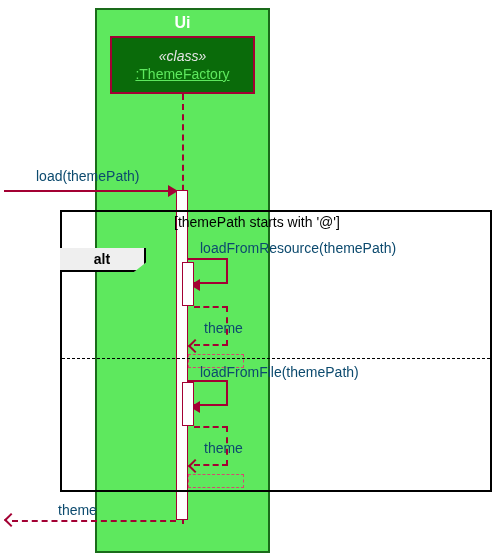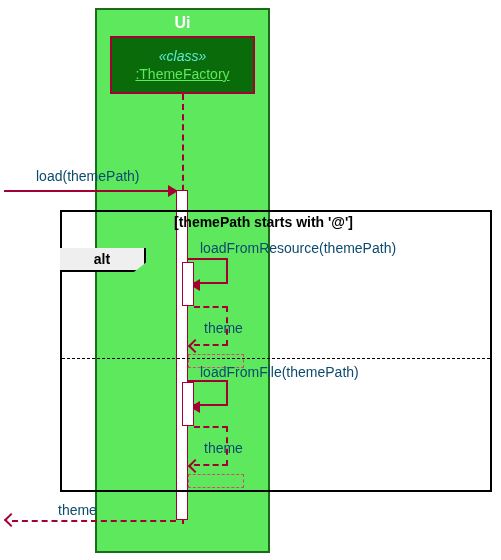--- a/index.html
+++ b/index.html
@@ -44,21 +44,21 @@
     height: 58px;
     background: #0a6b0a;
     border: 2px solid #a30033;
     display: flex;
     flex-direction: column;
     align-items: center;
     justify-content: center;
     color: #5ee85e;
     line-height: 1.3;
   }
-  .class-stereo { font-style: italic; font-size: 14px; color:#5eead4; }
+  .class-stereo { font-style: italic; font-size: 14px; color:#e5e5e5; }
   .class-name { font-size: 14px; text-decoration: underline; text-align: center; }
   
   .lifeline {
     position: absolute;
     left: 182px;
     top: 94px;
     width: 0;
     height: 430px;
     border-left: 2px dashed #a30033;
   }
@@ -104,21 +104,21 @@
     align-items: center;
     justify-content: center;
     font-weight: bold;
     clip-path: polygon(0 0, 100% 0, 100% 60%, 86% 100%, 0 100%);
     margin-top: 38px;
   }
   .fragment-guard {
     position: absolute;
     left: 174px;
     top: 214px;
-    font-weight: bold;
+    font-weight: normal;
     font-size: 14px;
   }
   .fragment-divider {
     position: absolute;
     left: 62px;
     top: 358px;
     width: 428px;
     border-top: 1.5px dashed #000;
   }
   

